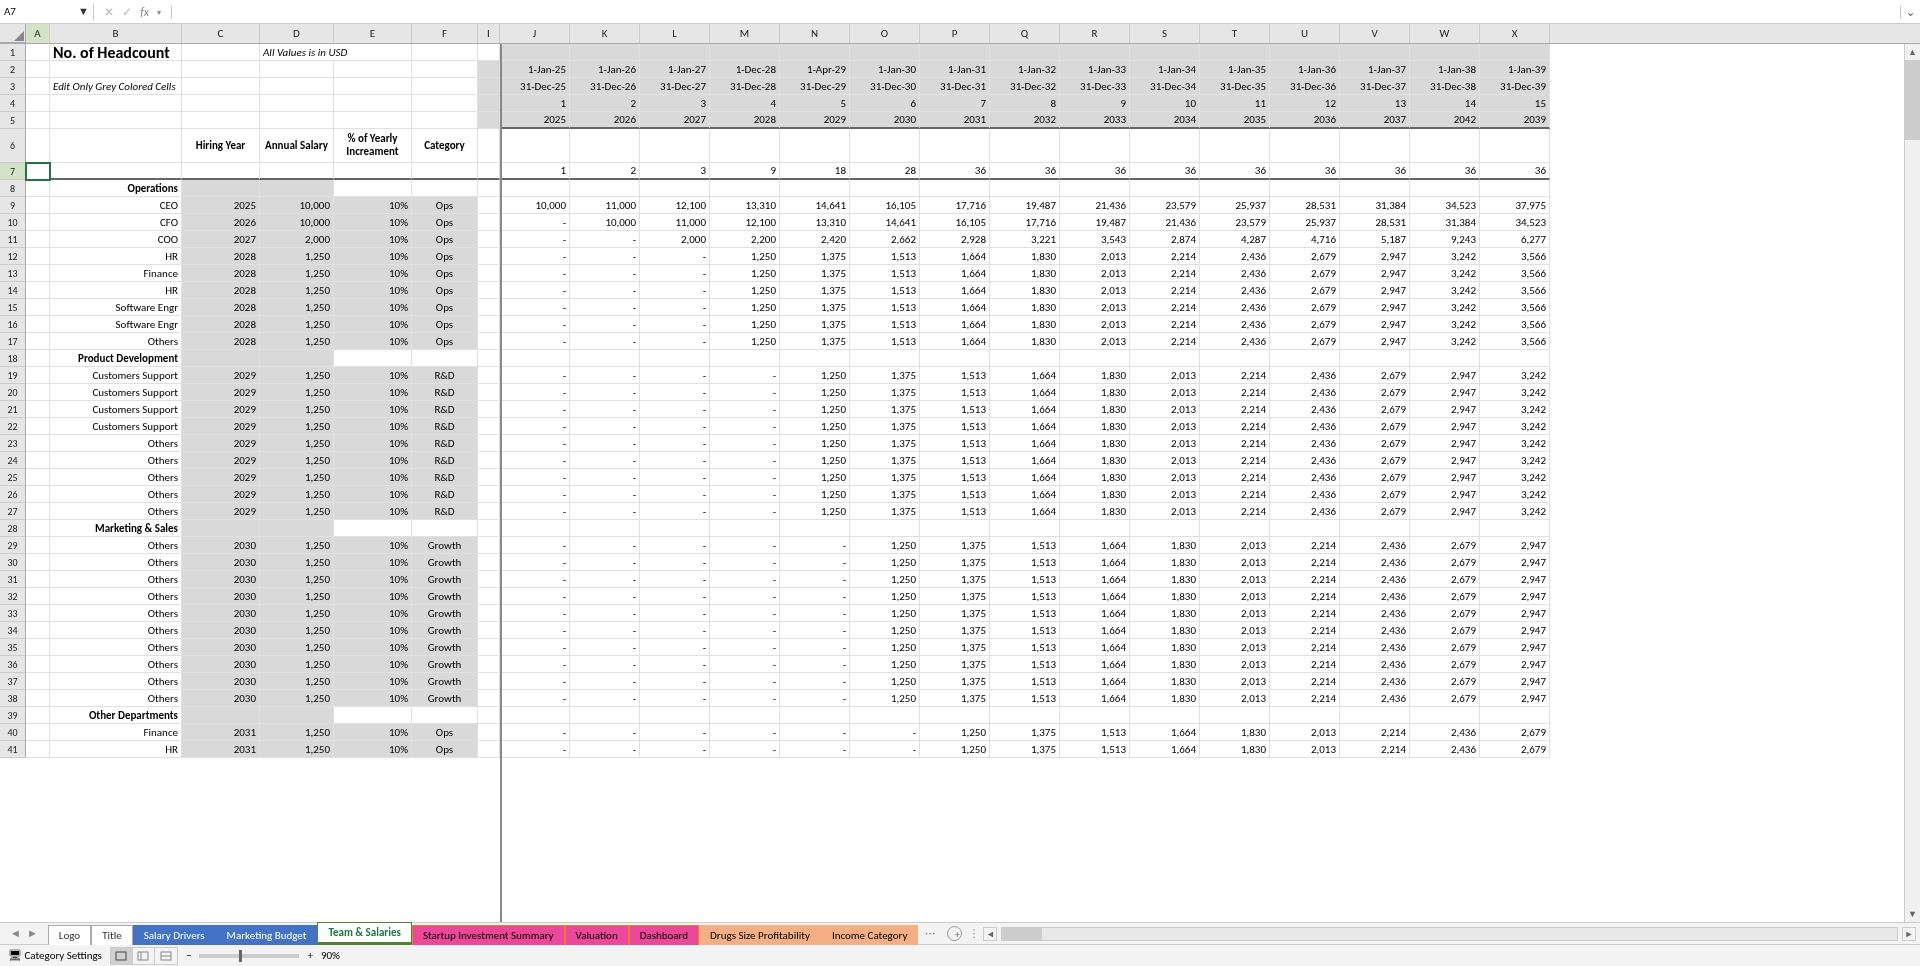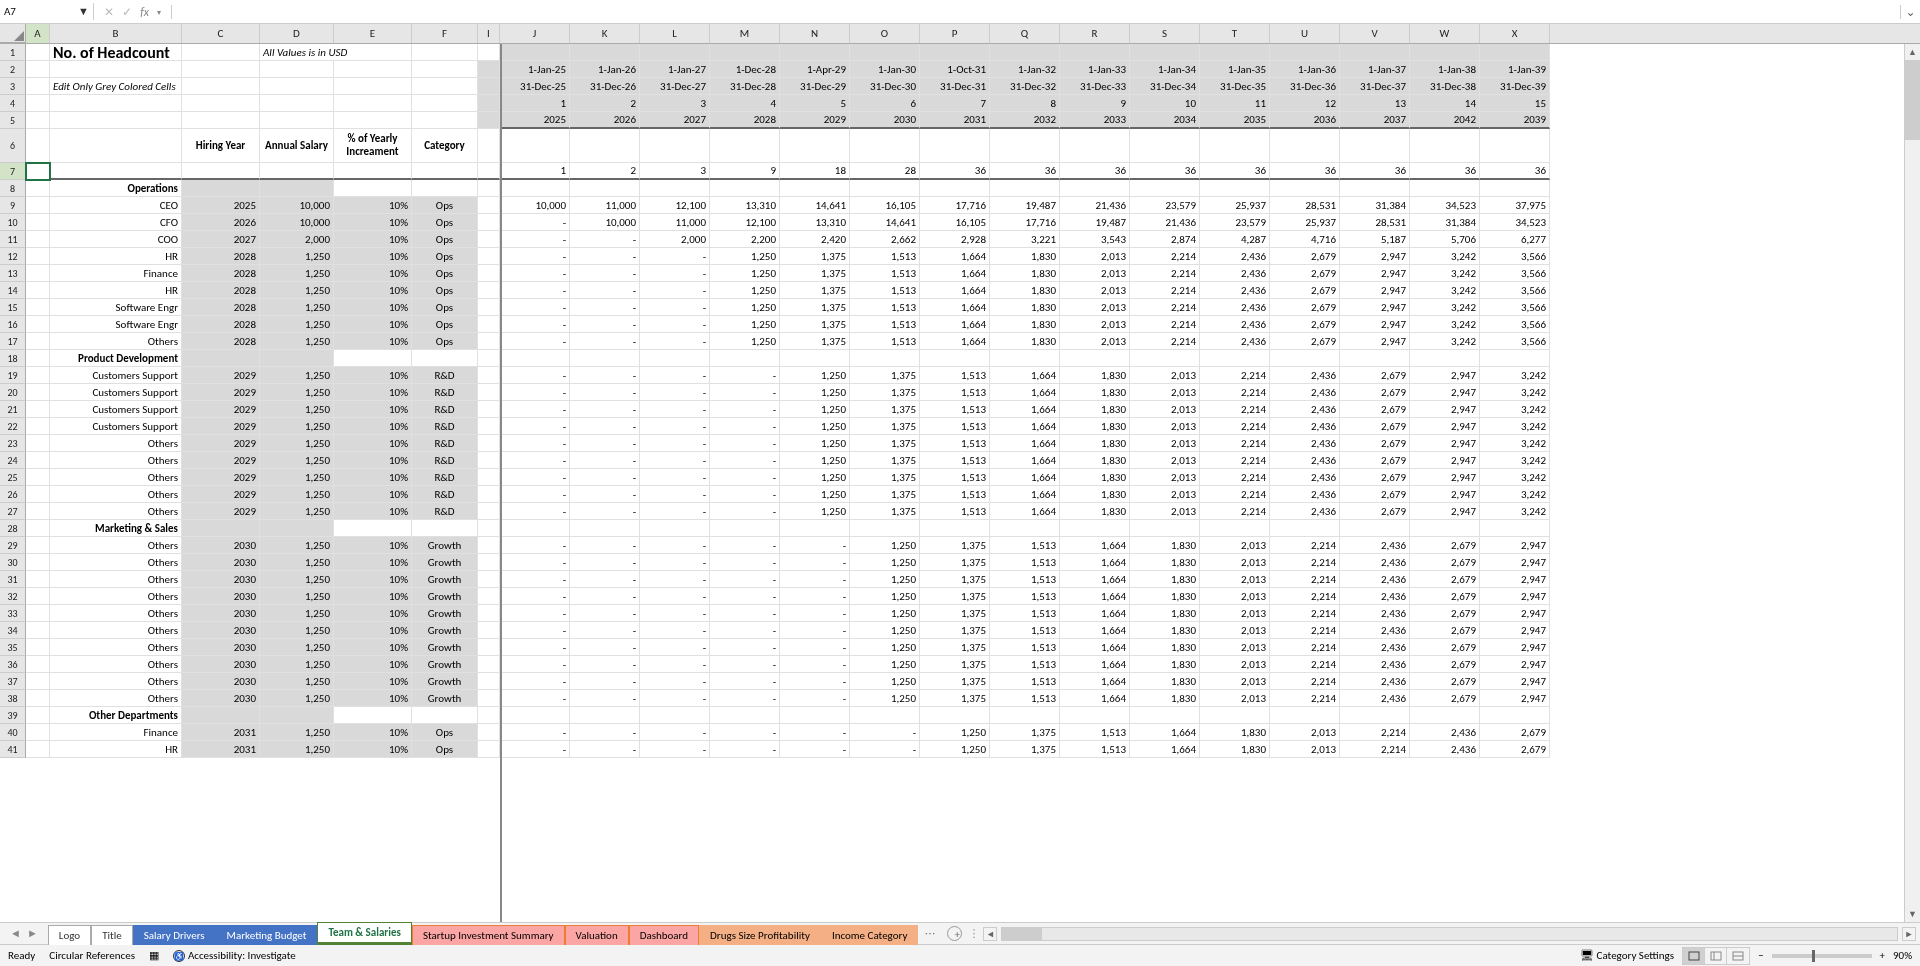--- a/index.html
+++ b/index.html
@@ -39,21 +39,21 @@
 
 .tabs-bar { display: flex; align-items: center; height: 22px; background: #f3f3f3; border-top: 1px solid #ccc; font-size: 11px; }
 .tab-nav { display: flex; gap: 6px; padding: 0 10px; color: #888; }
 .tab-nav span { cursor: pointer; }
 .tabs { display: flex; align-items: flex-end; flex: 0 0 auto; }
 .tab { padding: 3px 10px; border: 1px solid #aaa; border-bottom: none; margin-right: 0px; background: #fff; cursor: pointer; white-space: nowrap; font-size: 11px;}
 .tab.logo, .tab.title { background: #fff; color: #333; }
 .tab.blue { background: #4472c4; color: #fff; border-color:#4472c4;}
 .tab.teal { background: #548235; color: #fff; border-color:#548235;}
 .tab.active { background: #fff; color: #1f7244; border-bottom: 2px solid #217346; font-weight:normal;}
-.tab.orange { background: #fca5a5; color: #000; border-color:#ed7d31;}
+.tab.orange { background: #ec4899; color: #000; border-color:#ed7d31;}
 .tab.salmon { background: #f4b084; color: #000; border-color:#f4b084;}
 .tab-more{padding:3px 6px;color:#666;}
 .tab-add{padding:3px 6px;color:#666;border:1px solid #999;border-radius:50%;width:15px;height:15px;line-height:9px;text-align:center;margin-left:6px;}
 .hscroll { flex: 1; display: flex; align-items: center; padding: 0 4px; gap:4px;}
 .hscroll-track{flex:1;height:14px;background:#e8e8e8;border:1px solid #ccc;position:relative;}
 .hscroll-thumb{position:absolute;left:0;width:40px;height:100%;background:#cdcdcd;}
 .hscroll-btn{width:14px;height:14px;border:1px solid #ccc;text-align:center;line-height:12px;color:#666;font-size:9px;}
 
 
 .status-bar { display: flex; align-items: center; height: 22px; background: #f3f3f3; border-top: 1px solid #ccc; font-size: 11px; padding: 0 8px; gap: 14px; }
@@ -150,21 +150,21 @@
         <div class="cell  " style="width: 74px;"></div>
         <div class="cell  " style="width: 78px;"></div>
         <div class="cell  " style="width: 66px;"></div>
         <div class="cell hdr-bg " style="width: 22px;"></div>
         <div class="cell hdr-bg r" style="width: 70px;">1-Jan-25</div>
         <div class="cell hdr-bg r" style="width: 70px;">1-Jan-26</div>
         <div class="cell hdr-bg r" style="width: 70px;">1-Jan-27</div>
         <div class="cell hdr-bg r" style="width: 70px;">1-Dec-28</div>
         <div class="cell hdr-bg r" style="width: 70px;">1-Apr-29</div>
         <div class="cell hdr-bg r" style="width: 70px;">1-Jan-30</div>
-        <div class="cell hdr-bg r" style="width: 70px;">1-Oct-31</div>
+        <div class="cell hdr-bg r" style="width: 70px;">1-Jan-31</div>
         <div class="cell hdr-bg r" style="width: 70px;">1-Jan-32</div>
         <div class="cell hdr-bg r" style="width: 70px;">1-Jan-33</div>
         <div class="cell hdr-bg r" style="width: 70px;">1-Jan-34</div>
         <div class="cell hdr-bg r" style="width: 70px;">1-Jan-35</div>
         <div class="cell hdr-bg r" style="width: 70px;">1-Jan-36</div>
         <div class="cell hdr-bg r" style="width: 70px;">1-Jan-37</div>
         <div class="cell hdr-bg r" style="width: 70px;">1-Jan-38</div>
         <div class="cell hdr-bg r" style="width: 70px;">1-Jan-39</div>
       </div>
       <div class="row ">
@@ -382,21 +382,21 @@
         <div class="cell  r" style="width: 70px;">2,200</div>
         <div class="cell  r" style="width: 70px;">2,420</div>
         <div class="cell  r" style="width: 70px;">2,662</div>
         <div class="cell  r" style="width: 70px;">2,928</div>
         <div class="cell  r" style="width: 70px;">3,221</div>
         <div class="cell  r" style="width: 70px;">3,543</div>
         <div class="cell  r" style="width: 70px;">2,874</div>
         <div class="cell  r" style="width: 70px;">4,287</div>
         <div class="cell  r" style="width: 70px;">4,716</div>
         <div class="cell  r" style="width: 70px;">5,187</div>
-        <div class="cell  r" style="width: 70px;">5,706</div>
+        <div class="cell  r" style="width: 70px;">9,243</div>
         <div class="cell  r" style="width: 70px;">6,277</div>
       </div>
       <div class="row ">
         <div class="rh">12</div>
         <div class="cell  " style="width: 24px;"></div>
         <div class="cell  r" style="width: 132px;">HR</div>
         <div class="cell grey r" style="width: 78px;">2028</div>
         <div class="cell grey r" style="width: 74px;">1,250</div>
         <div class="cell grey r" style="width: 78px;">10%</div>
         <div class="cell grey c" style="width: 66px;">Ops</div>
@@ -1175,26 +1175,20 @@
   <div class="hscroll">
     <div class="hscroll-btn">◄</div>
     <div class="hscroll-track">
         <div class="hscroll-thumb"></div>
       </div>
     <div class="hscroll-btn">►</div>
   </div>
 </div>
 
 <div class="status-bar">
-  <div class="status-left">
-    <span>Ready</span>
-    <span>Circular References</span>
-    <span>▦</span>
-    <span><span class="acc-icon">♿</span> <span>Accessibility: Investigate</span></span>
-  </div>
   <div class="status-right">
     <span>🖥 <span>Category Settings</span></span>
     <div class="view-btns">
       <div class="view-btn active">
           <svg width="12" height="10">
             <rect x="1" y="1" width="10" height="8" fill="none" stroke="#444"></rect>
           </svg>
         </div>
       <div class="view-btn">
           <svg width="12" height="10">

